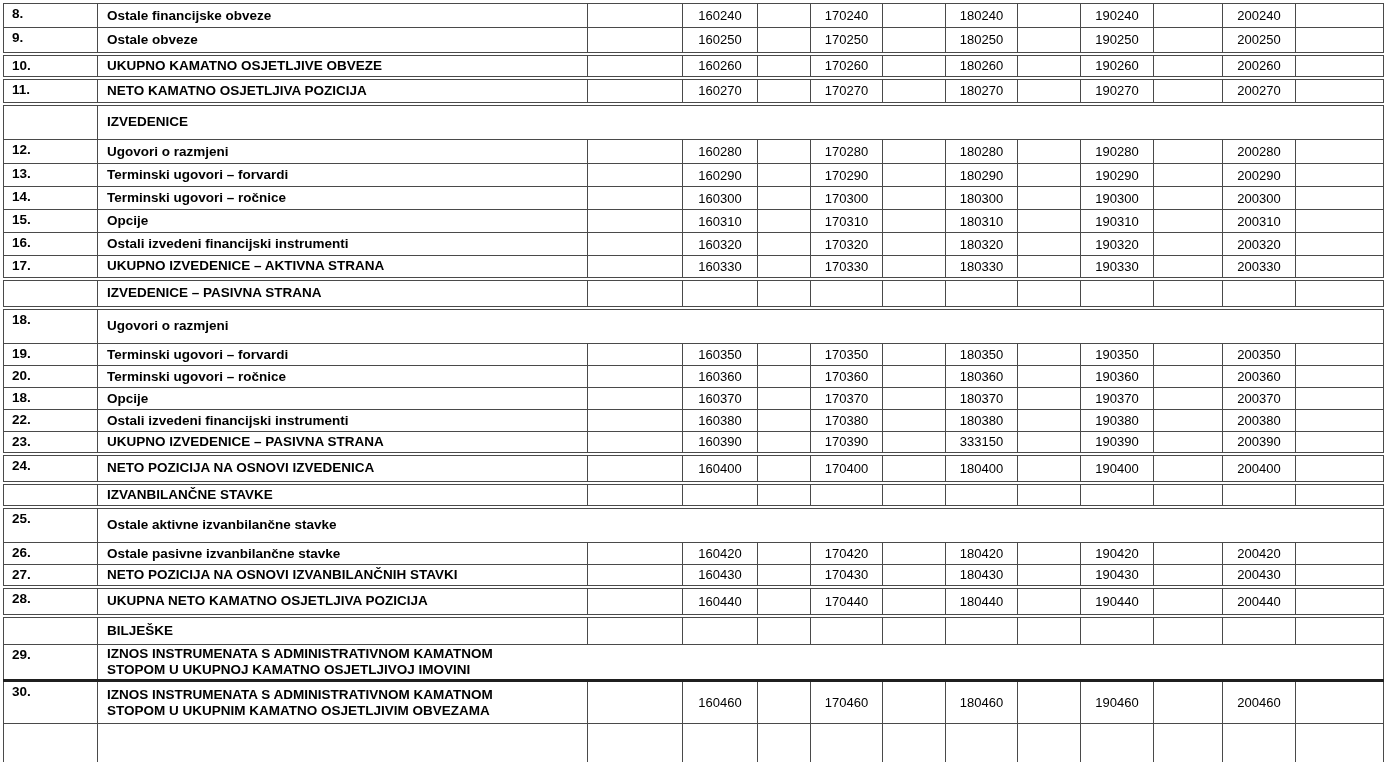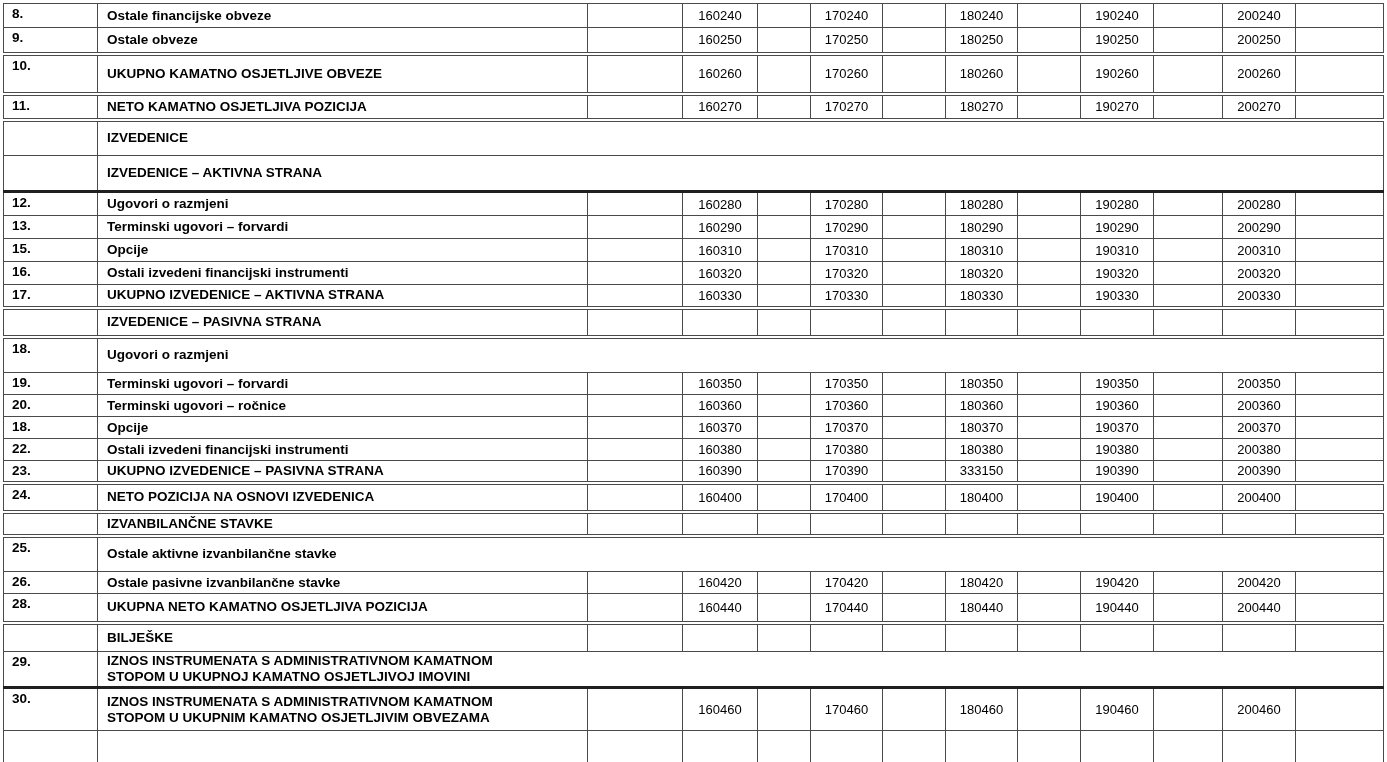--- a/index.html
+++ b/index.html
@@ -34,21 +34,21 @@
     font-weight:bold;font-size:13.5px;vertical-align:middle;
     padding:1px 6px 1px 9px;line-height:1.16;white-space:pre-line;
   }
   td.code{
     font-size:13px;text-align:center;vertical-align:middle;
     font-weight:normal;letter-spacing:0;
   }
   td.val{background:var(--bg);}
   
   .h20{height:36px}.h22{height:22px}.h23{height:23px}.h24{height:24px}
-  .h26{height:26px}.h27{height:29px}.h28{height:40px}.h43{height:43px}
+  .h26{height:26px}.h27{height:29px}.h28{height:24px}.h43{height:43px}
 </style>
 </head>
 <body>
 
 <table class="form">
   <colgroup>
     <col style="width:94px">
       <col style="width:490px">
       <col style="width:95px">
     <col style="width:75px">
@@ -126,24 +126,20 @@
     <td class="val"></td>
     <td class="code">200270</td>
     <td class="val"></td>
   </tr>
 
   <tr class="bb-thin h20">
     <td class="num"></td>
     <td class="lbl" colspan="12">IZVEDENICE</td>
   </tr>
 
-  <tr class="bb-thick h20">
-    <td class="num"></td>
-    <td class="lbl" colspan="12">IZVEDENICE – AKTIVNA STRANA</td>
-  </tr>
 
   <tr class="bb-thin h24">
     <td class="num">12.</td>
     <td class="lbl">Ugovori o razmjeni</td>
     <td class="val"></td>
     <td class="code">160280</td>
     <td class="val"></td>
     <td class="code">170280</td>
     <td class="val"></td>
     <td class="code">180280</td>
@@ -163,20 +159,35 @@
     <td class="code">170290</td>
     <td class="val"></td>
     <td class="code">180290</td>
     <td class="val"></td>
     <td class="code">190290</td>
     <td class="val"></td>
     <td class="code">200290</td>
     <td class="val"></td>
   </tr>
 
+  <tr class="bb-thin h23">
+    <td class="num">14.</td>
+    <td class="lbl">Terminski ugovori – ročnice</td>
+    <td class="val"></td>
+    <td class="code">160300</td>
+    <td class="val"></td>
+    <td class="code">170300</td>
+    <td class="val"></td>
+    <td class="code">180300</td>
+    <td class="val"></td>
+    <td class="code">190300</td>
+    <td class="val"></td>
+    <td class="code">200300</td>
+    <td class="val"></td>
+  </tr>
 
   <tr class="bb-thin h23">
     <td class="num">15.</td>
     <td class="lbl">Opcije</td>
     <td class="val"></td>
     <td class="code">160310</td>
     <td class="val"></td>
     <td class="code">170310</td>
     <td class="val"></td>
     <td class="code">180310</td>
@@ -366,20 +377,35 @@
     <td class="code">170420</td>
     <td class="val"></td>
     <td class="code">180420</td>
     <td class="val"></td>
     <td class="code">190420</td>
     <td class="val"></td>
     <td class="code">200420</td>
     <td class="val"></td>
   </tr>
 
+  <tr class="bb-dbl h22">
+    <td class="num">27.</td>
+    <td class="lbl">NETO POZICIJA NA OSNOVI IZVANBILANČNIH STAVKI</td>
+    <td class="val"></td>
+    <td class="code">160430</td>
+    <td class="val"></td>
+    <td class="code">170430</td>
+    <td class="val"></td>
+    <td class="code">180430</td>
+    <td class="val"></td>
+    <td class="code">190430</td>
+    <td class="val"></td>
+    <td class="code">200430</td>
+    <td class="val"></td>
+  </tr>
 
   <tr class="bb-dbl h27">
     <td class="num">28.</td>
     <td class="lbl">UKUPNA NETO KAMATNO OSJETLJIVA POZICIJA</td>
     <td class="val"></td>
     <td class="code">160440</td>
     <td class="val"></td>
     <td class="code">170440</td>
     <td class="val"></td>
     <td class="code">180440</td>

